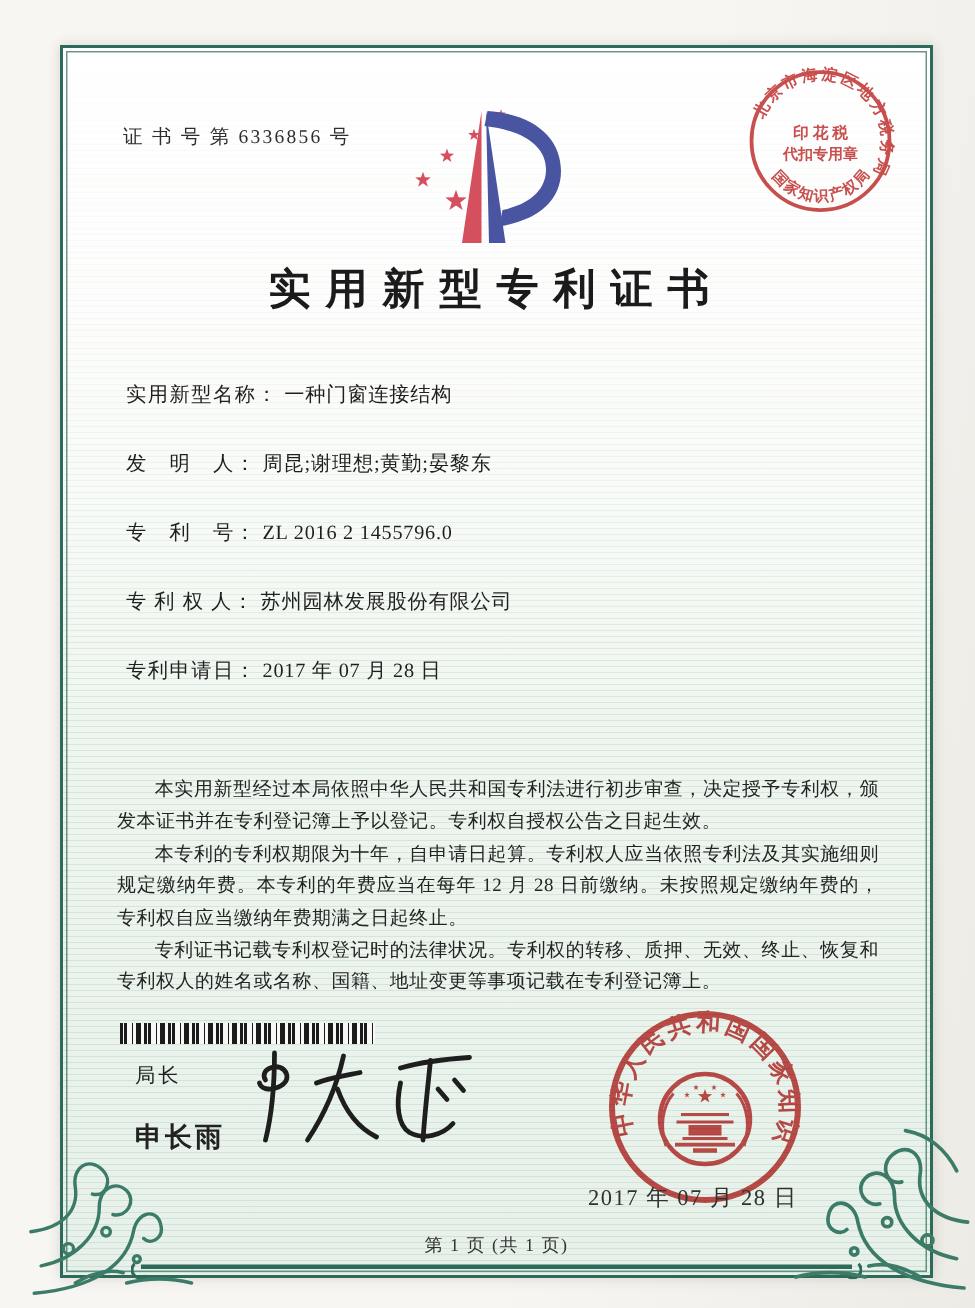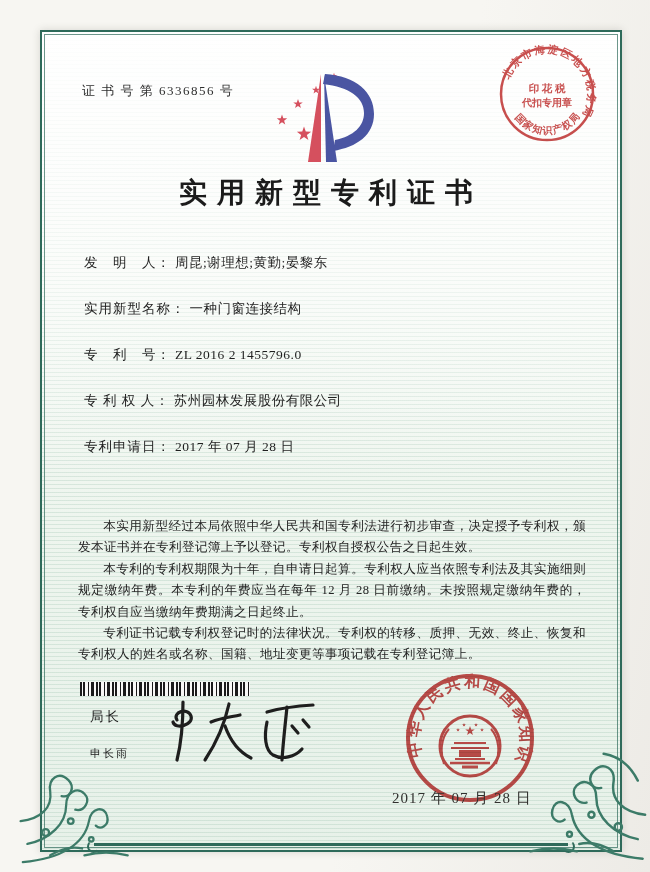--- a/index.html
+++ b/index.html
@@ -26,22 +26,22 @@
   .fields{position:absolute;left:42px;top:222px;width:500px;}
   .field-row{height:20px;margin-bottom:26px;font-size:13.5px;color:#1f1f1f;white-space:nowrap;}
   .field-label{letter-spacing:1px;}
   .field-value{margin-left:4px;letter-spacing:.5px;}
   .paragraphs{position:absolute;left:36px;top:484px;width:508px;color:#242424;}
   .paragraphs p{margin:0;font-size:12.6px;line-height:21.4px;text-indent:2em;text-align:justify;letter-spacing:.4px;}
   .barcode{position:absolute;left:38px;top:650px;width:170px;height:14px;
     background:repeating-linear-gradient(90deg,#1b1b1b 0 2px,#f8f8f6 2px 3px,#1b1b1b 3px 5px,#f8f8f6 5px 8px,#1b1b1b 8px 9px,#f8f8f6 9px 11px,#1b1b1b 11px 14px,#f8f8f6 14px 16px);}
   .comm-title{position:absolute;left:48px;top:676px;font-size:13.5px;color:#222;letter-spacing:2px;
     font-family:"Liberation Sans","DejaVu Sans",sans-serif;}
-  .comm-name{position:absolute;left:48px;top:714px;font-size:11px;color:#222;letter-spacing:2px;
-    font-family:"Liberation Sans","DejaVu Sans",sans-serif;}
+  .comm-name{position:absolute;left:48px;top:714px;font-size:18px;color:#222;letter-spacing:2px;
+    font-family:"Liberation Sans","DejaVu Sans",sans-serif;font-weight:bold;}
   .signature{position:absolute;left:105px;top:662px;width:195px;height:95px;}
   .office-seal{position:absolute;left:353px;top:631px;width:150px;height:150px;mix-blend-mode:multiply;opacity:.93;}
   .issue-date{position:absolute;left:350px;top:757px;font-size:15px;color:#30302e;letter-spacing:1px;z-index:6;}
   .page-footer{position:absolute;left:0;top:790px;width:100%;text-align:center;font-size:12px;color:#333;letter-spacing:1px;}
   .bottom-rule{position:absolute;left:52px;right:52px;top:811px;height:2.5px;background:#2e6a5a;}
   .bottom-rule::before,.bottom-rule::after{content:"";position:absolute;top:-3px;width:9px;height:9px;
     border:2px solid #2e6a5a;border-radius:50%;border-top-color:transparent;border-right-color:transparent;background:transparent;}
   .bottom-rule::before{left:-7px;}
   .bottom-rule::after{right:-7px;transform:scaleX(-1);}
   .flourish{position:absolute;z-index:3;}
@@ -89,24 +89,24 @@
       <textPath href="#taxArcBottom" startOffset="3">国家知识产权局</textPath>
     </text>
     <text x="0" y="-2" text-anchor="middle" font-size="10.5" fill="#c5403f" font-weight="bold">印 花 税</text>
     <text x="0" y="12" text-anchor="middle" font-size="10" fill="#c5403f" font-weight="bold">代扣专用章</text>
   </svg>
 
   <div class="title">实用新型专利证书</div>
 
   <div class="fields">
     <div class="field-row">
-      <span class="field-label">发　明　人：</span><span class="field-value">周昆;谢理想;黄勤;晏黎东</span>
+      <span class="field-label">实用新型名称：</span><span class="field-value">一种门窗连接结构</span>
     </div>
     <div class="field-row">
-      <span class="field-label">实用新型名称：</span><span class="field-value">一种门窗连接结构</span>
+      <span class="field-label">发　明　人：</span><span class="field-value">周昆;谢理想;黄勤;晏黎东</span>
     </div>
     <div class="field-row">
       <span class="field-label">专　利　号：</span><span class="field-value">ZL 2016 2 1455796.0</span>
     </div>
     <div class="field-row">
       <span class="field-label">专 利 权 人：</span><span class="field-value">苏州园林发展股份有限公司</span>
     </div>
     <div class="field-row">
       <span class="field-label">专利申请日：</span><span class="field-value">2017 年 07 月 28 日</span>
     </div>
@@ -159,20 +159,21 @@
       <path d="M-15,13 L15,13" stroke-width="2" fill="none"></path>
       <path d="M-20,17 L20,17" stroke-width="2.5" fill="none"></path>
       <path d="M-26,18 C-30,6 -29,-8 -21,-17" stroke-width="2" fill="none"></path>
       <path d="M26,18 C30,6 29,-8 21,-17" stroke-width="2" fill="none"></path>
       <path d="M-8,21 L8,21" stroke-width="3" fill="none"></path>
     </g>
   </svg>
 
   <div class="issue-date">2017 年 07 月 28 日</div>
 
+  <div class="page-footer">第 1 页 (共 1 页)</div>
   <div class="bottom-rule"></div>
 
   <svg class="flourish flourish-left" viewBox="0 0 100 100">
     <g fill="none" stroke="#3c7b68" stroke-width="2" stroke-linecap="round">
       <path d="M4,58 C22,56 32,46 30,32 C28,20 38,14 46,22 C52,28 48,38 40,36"></path>
       <path d="M10,78 C30,74 44,60 44,44 C44,32 54,28 60,34 C66,40 60,50 52,48"></path>
       <path d="M6,94 C40,91 60,78 64,58 C66,46 78,44 80,54 C82,62 74,66 70,62"></path>
       <path d="M60,88 C76,84 90,86 98,88"></path>
       <path d="M30,88 C40,82 50,80 58,82"></path>
       <circle cx="26" cy="68" r="3"></circle>

